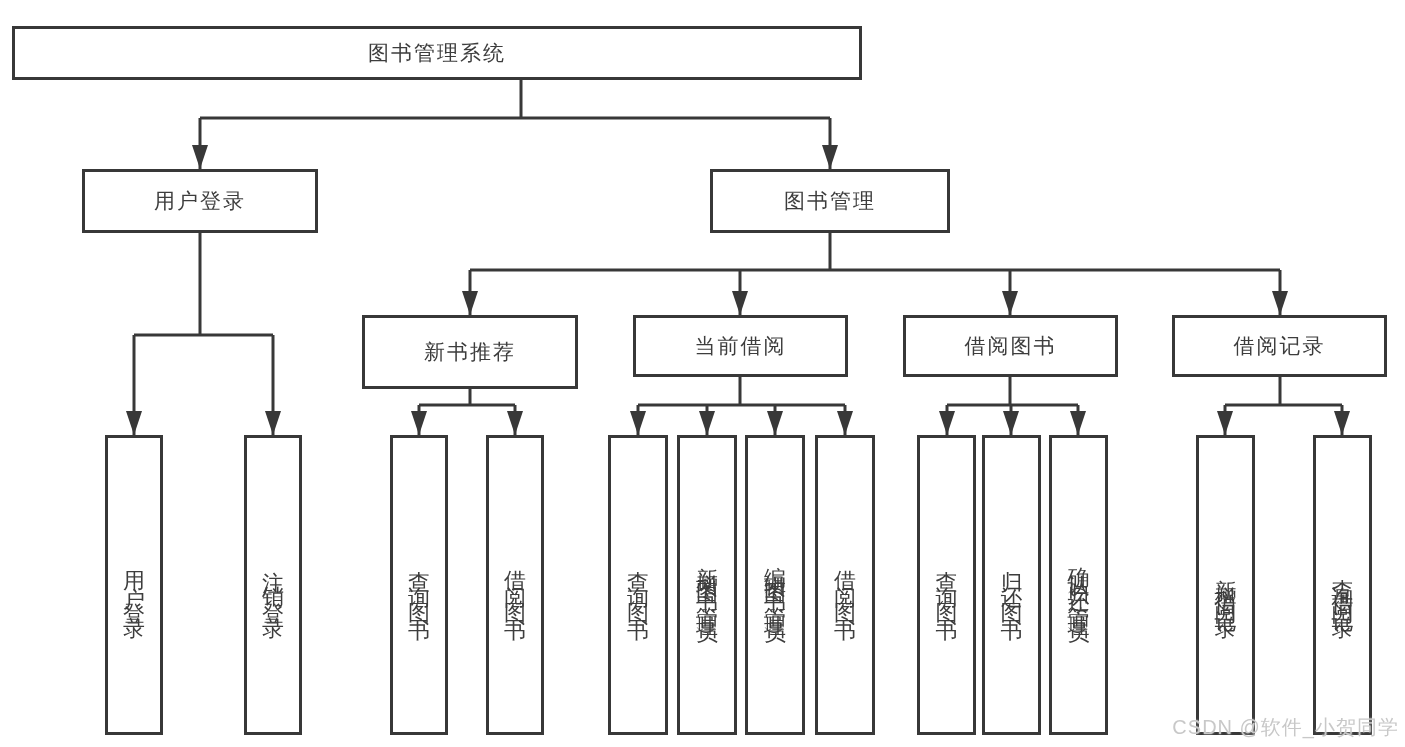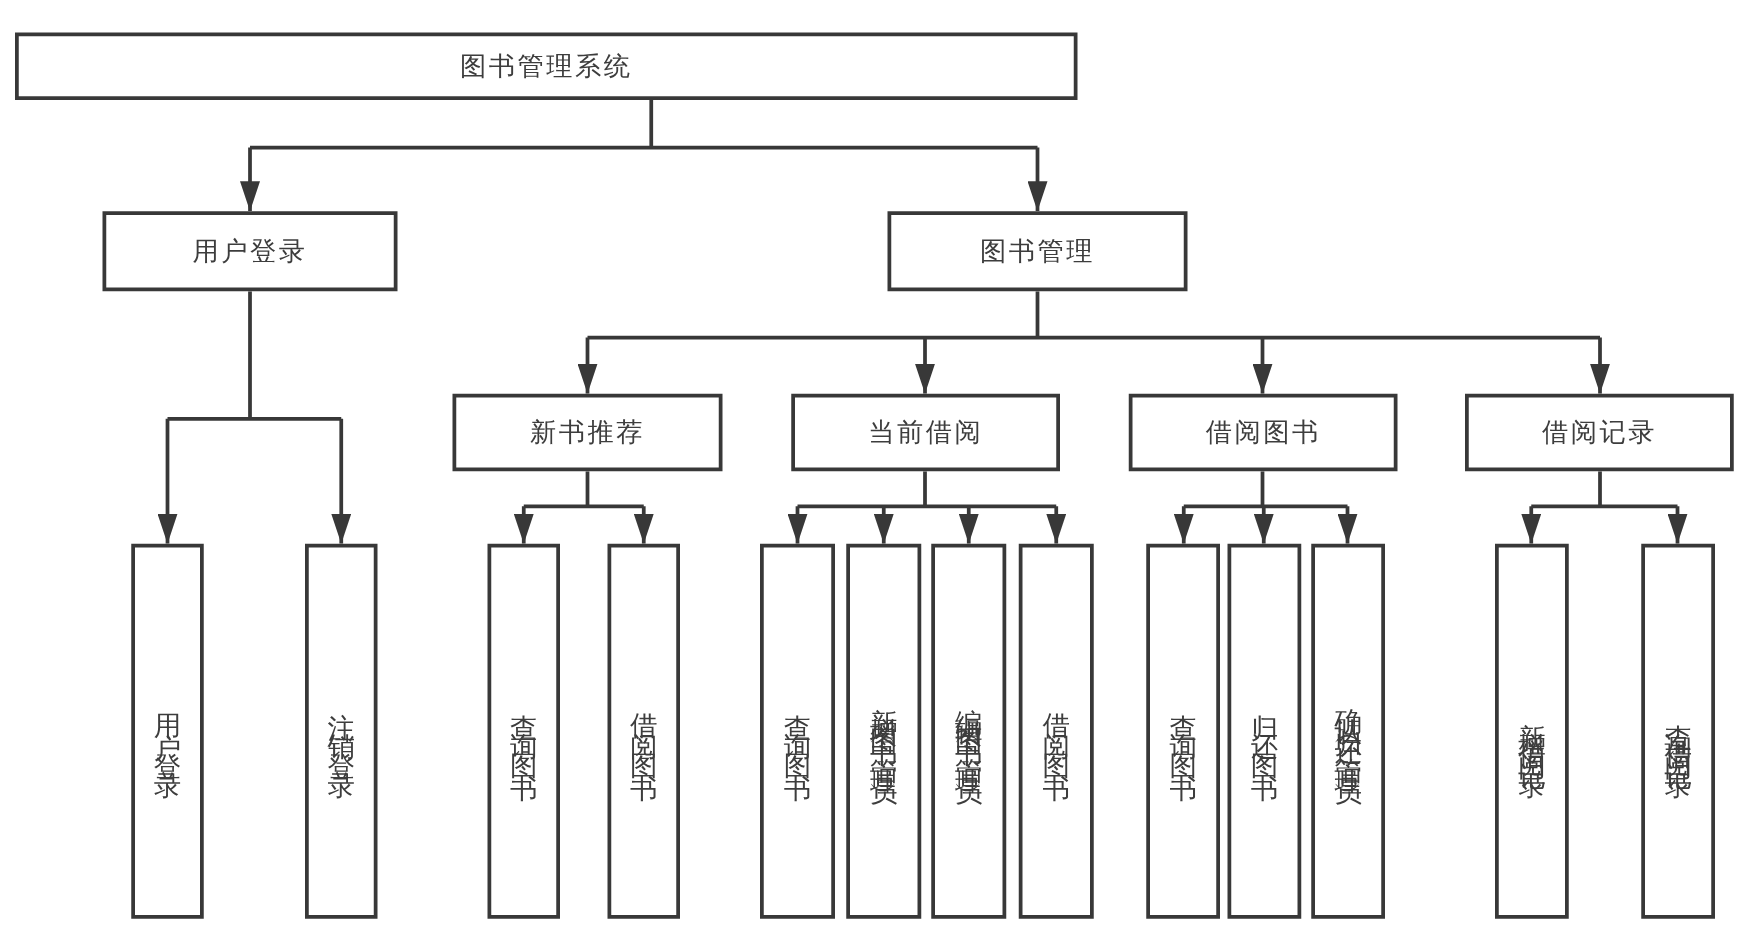--- a/index.html
+++ b/index.html
@@ -114,21 +114,21 @@
     <span>图书管理系统</span>
   </div>
 
   <div class="box" style="left:82px; top:169px; width:236px; height:64px;">
     <span>用户登录</span>
   </div>
   <div class="box" style="left:710px; top:169px; width:240px; height:64px;">
     <span>图书管理</span>
   </div>
 
-  <div class="box" style="left:362px; top:315px; width:216px; height:62px;">
+  <div class="box" style="left:362px; top:315px; width:216px; height:74px;">
     <span>新书推荐</span>
   </div>
   <div class="box" style="left:633px; top:315px; width:215px; height:62px;">
     <span>当前借阅</span>
   </div>
   <div class="box" style="left:903px; top:315px; width:215px; height:62px;">
     <span>借阅图书</span>
   </div>
   <div class="box" style="left:1172px; top:315px; width:215px; height:62px;">
     <span>借阅记录</span>
@@ -171,14 +171,15 @@
     <span>确认归还（管理员）</span>
   </div>
 
   <div class="box leaf ls-mid" style="left:1196px; top:435px; width:59px; height:300px;">
     <span>新增借阅记录</span>
   </div>
   <div class="box leaf ls-mid" style="left:1313px; top:435px; width:59px; height:300px;">
     <span>查询借阅记录</span>
   </div>
 
+  <div class="watermark">CSDN @软件_小贺同学</div>
 
 </div>
 
 </body></html>

